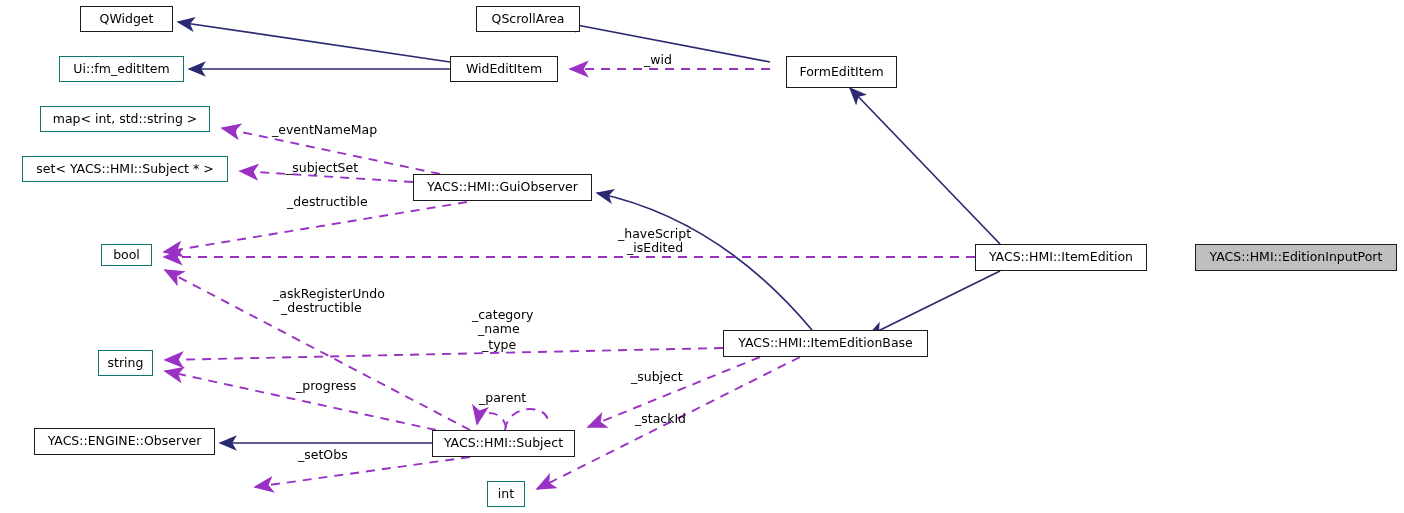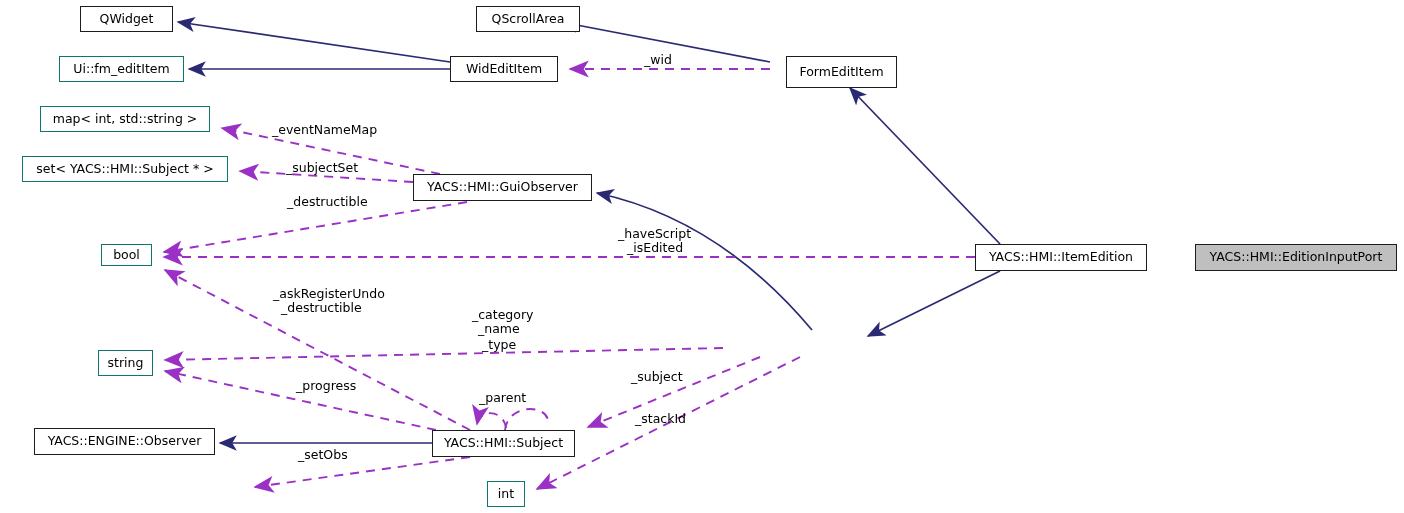--- a/index.html
+++ b/index.html
@@ -145,20 +145,23 @@
     </div>
   <div class="node plain" style="left:101px; top:244px; width:51px;  height:22px;">
       <span>bool</span>
     </div>
   <div class="node solid" style="left:975px; top:244px; width:172px; height:27px;">
       <span>YACS::HMI::ItemEdition</span>
     </div>
   <div class="node highlight" style="left:1195px; top:244px; width:202px; height:27px;">
       <span>YACS::HMI::EditionInputPort</span>
     </div>
+  <div class="node solid" style="left:723px; top:330px; width:205px; height:27px;">
+      <span>YACS::HMI::ItemEditionBase</span>
+    </div>
   <div class="node plain" style="left:98px;  top:350px; width:55px;  height:26px;">
       <span>string</span>
     </div>
   <div class="node solid" style="left:34px;  top:428px; width:181px; height:27px;">
       <span>YACS::ENGINE::Observer</span>
     </div>
   <div class="node solid" style="left:432px; top:430px; width:143px; height:27px;">
       <span>YACS::HMI::Subject</span>
     </div>
   <div class="node plain" style="left:487px; top:481px; width:38px;  height:26px;">

